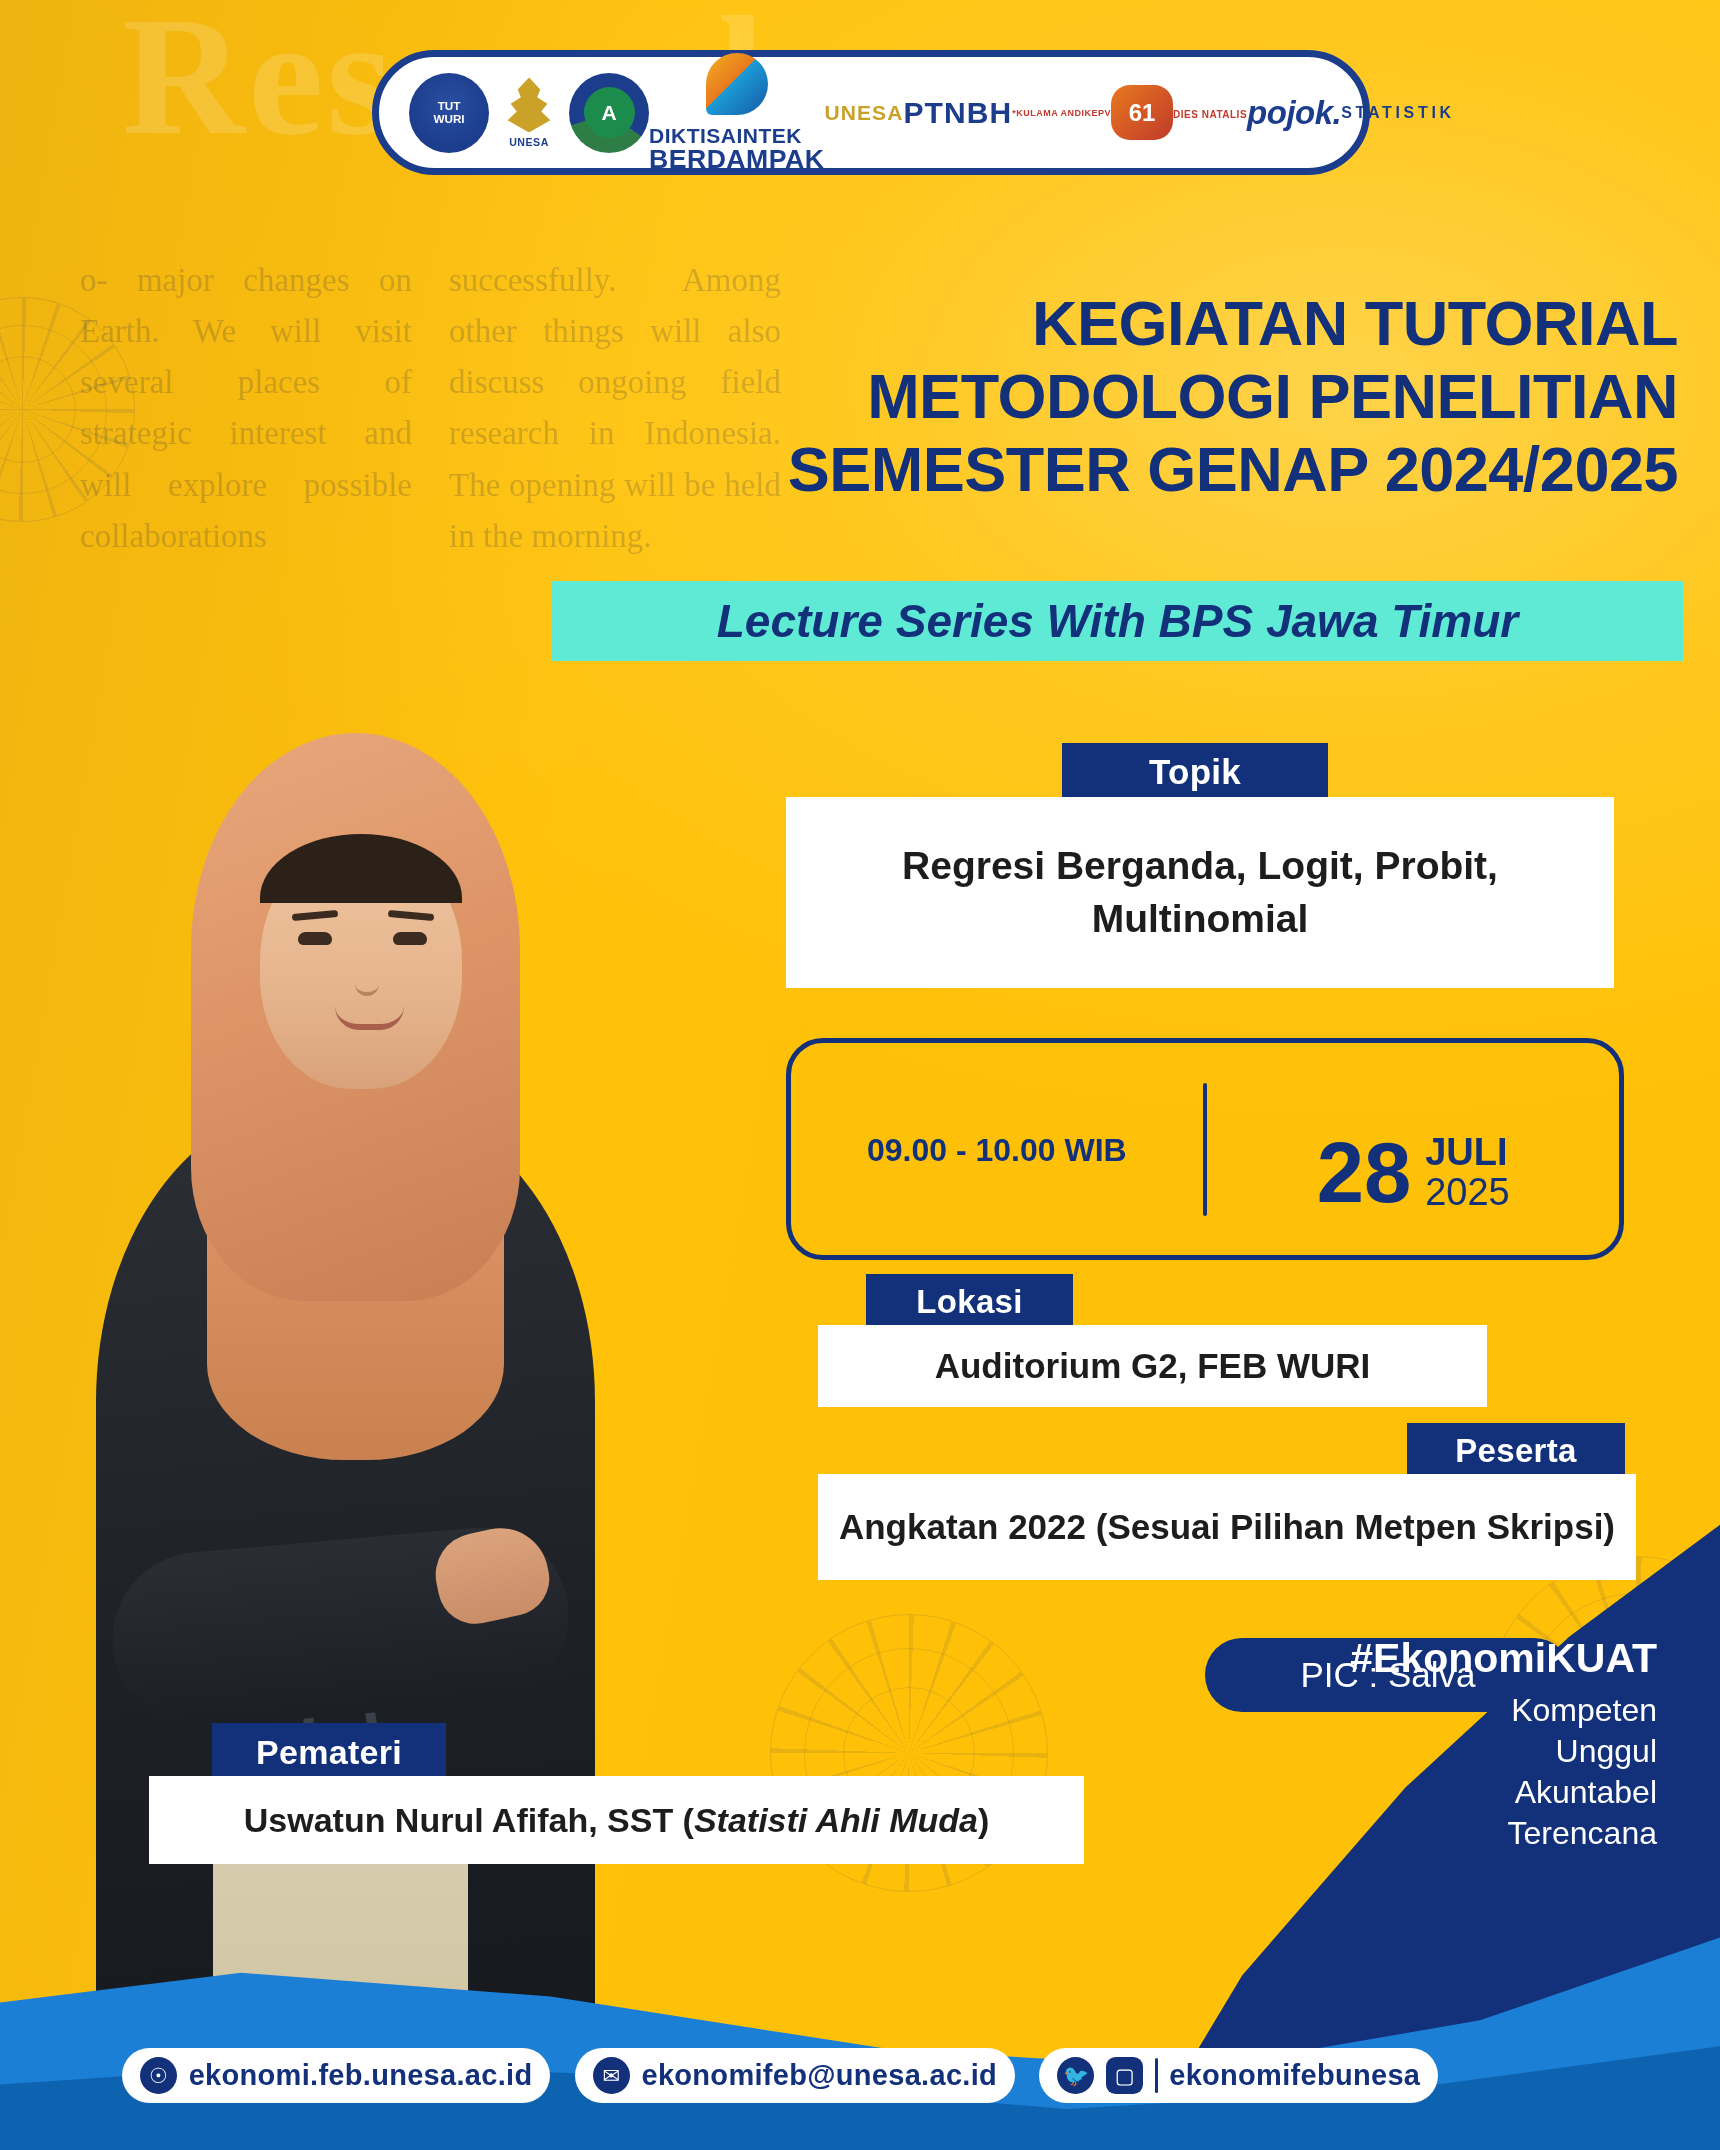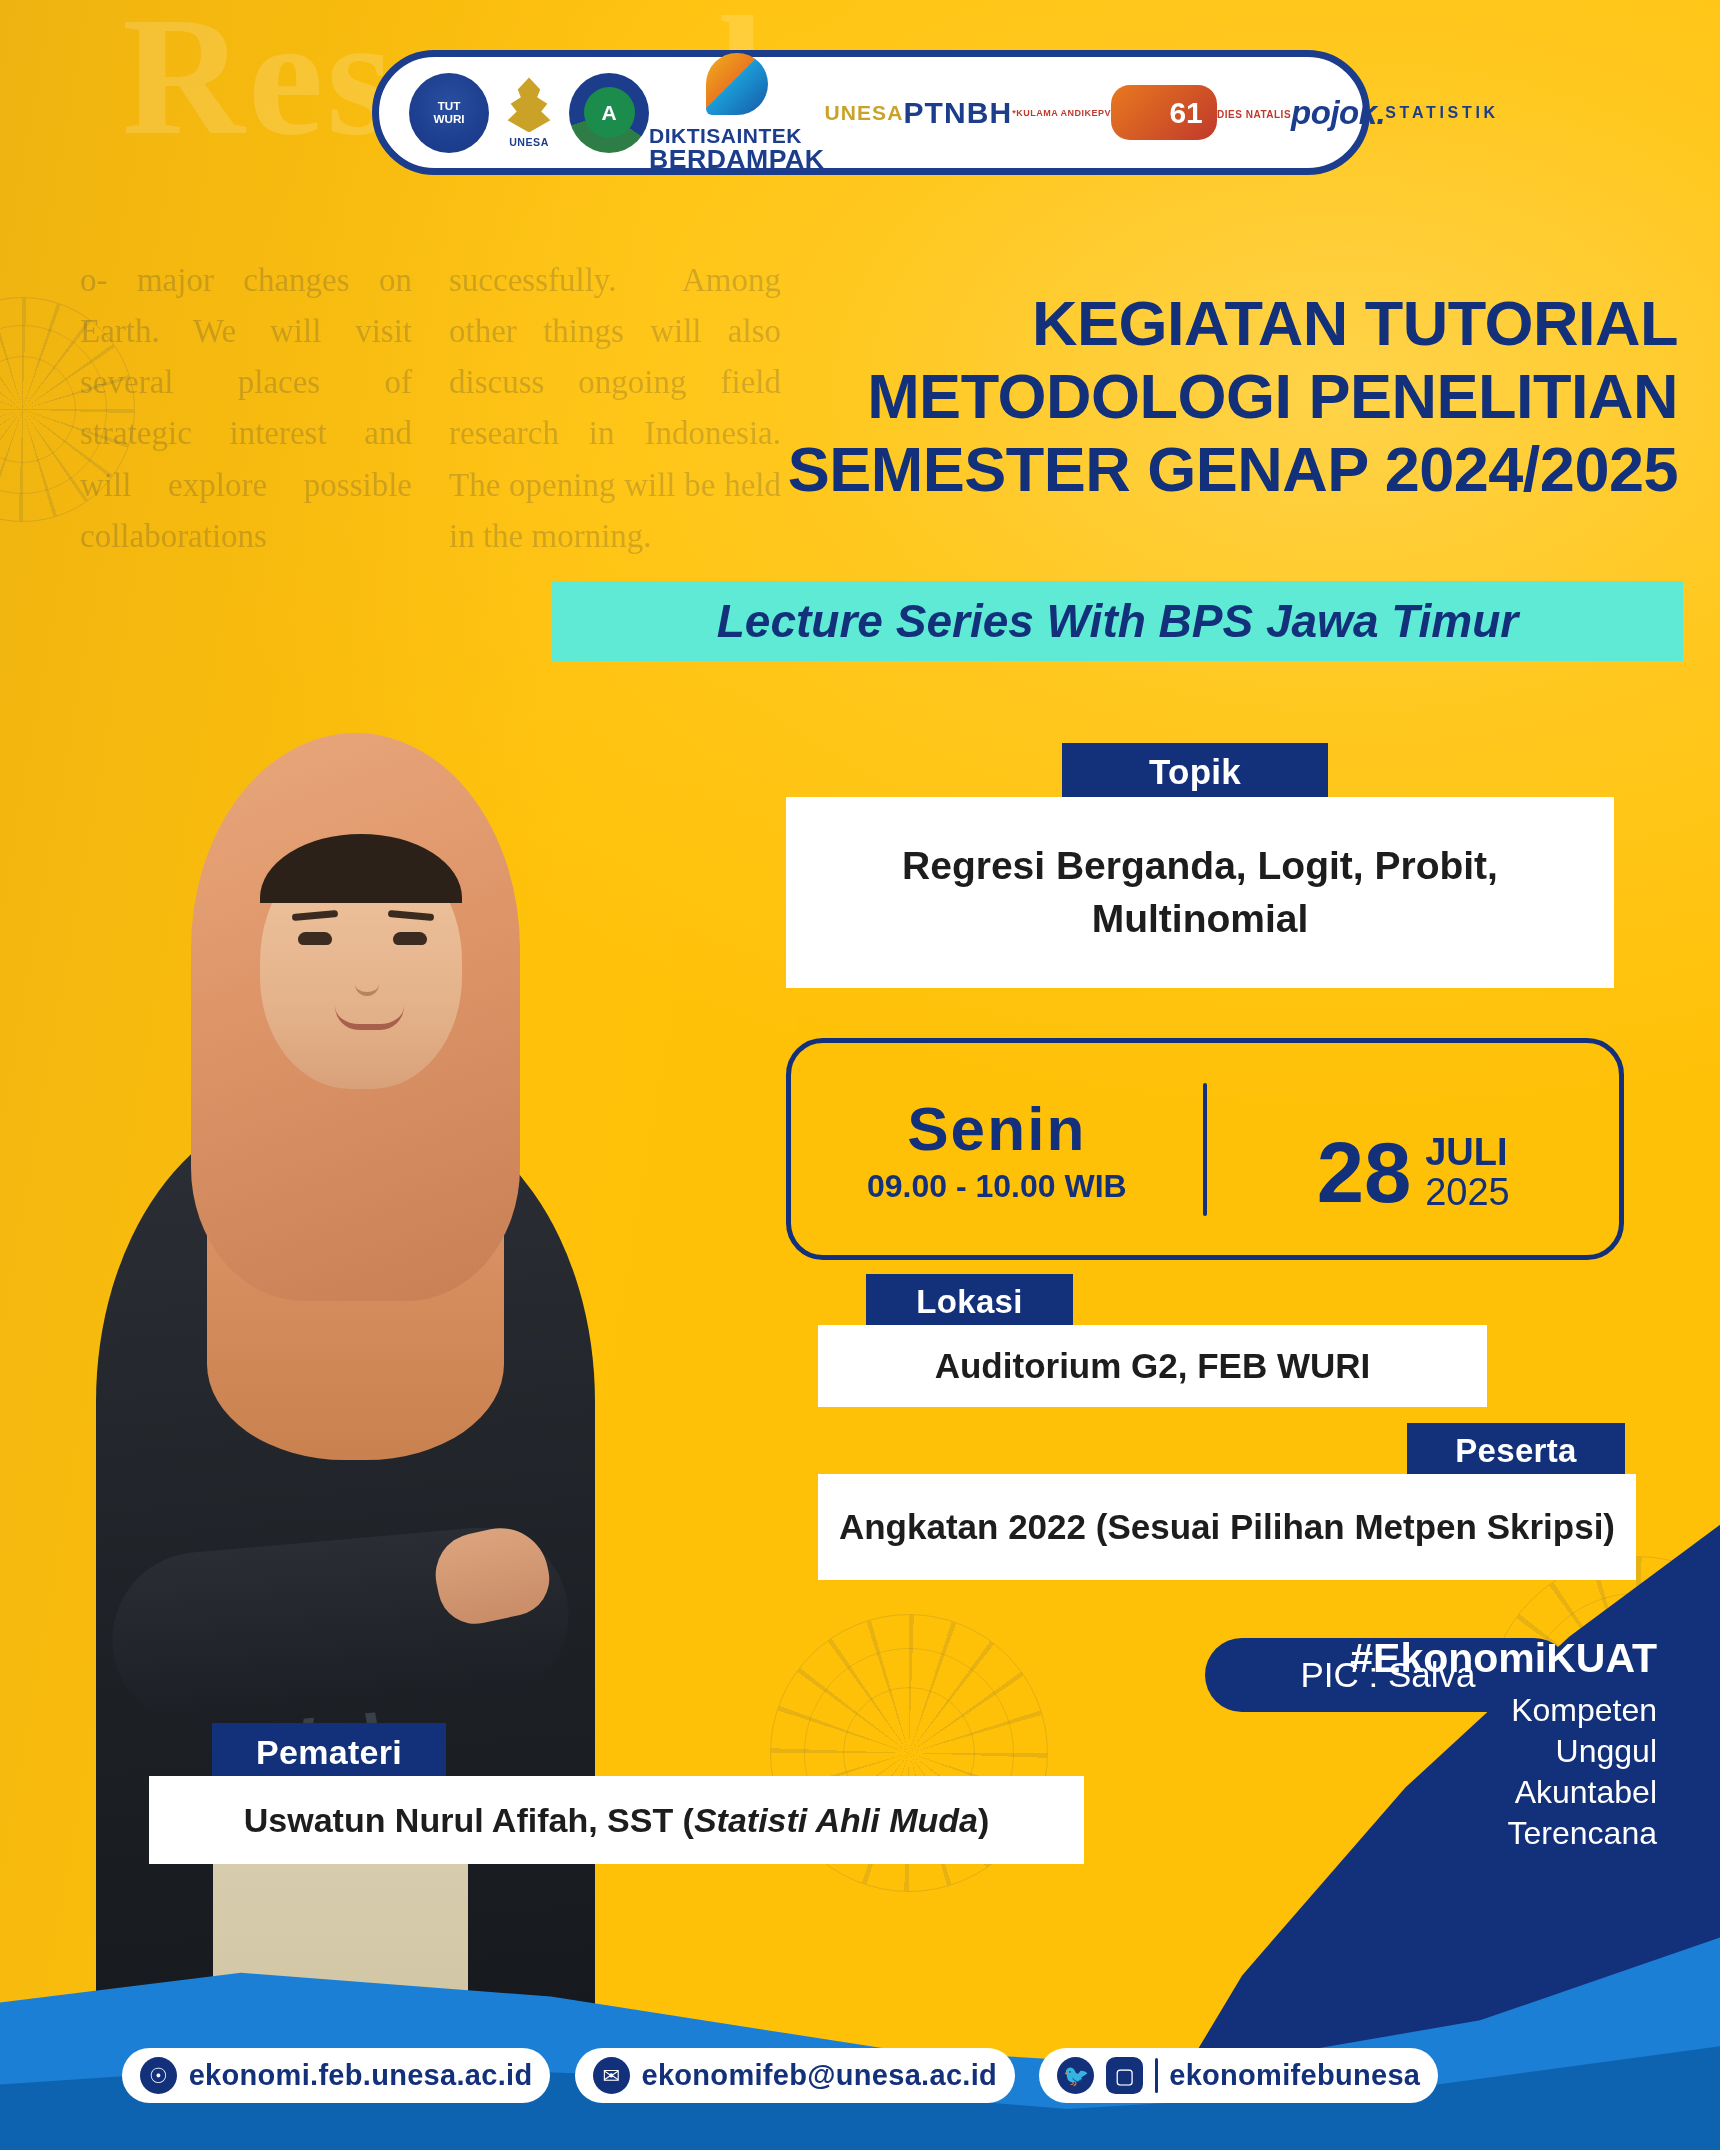--- a/index.html
+++ b/index.html
@@ -294,22 +294,22 @@
   .ptnbh-1 { font-size: 21px; font-weight: bold; color: #C9A227; letter-spacing: 1.1px; }
   .ptnbh-2 { font-size: 30px; font-weight: bold; color: #1C3C8C; letter-spacing: 1.1px; }
   .ptnbh-3 { font-size: 9px; font-weight: bold; color: #C0392B; letter-spacing: 0.5px; margin-top: 2.1px; }
   .logo-dies {
     text-align: center;
   }
   .dies-mark {
     width: 62px; height: 55px;
     background: linear-gradient(135deg, #e8791f 0%, #C0392B 100%);
     border-radius: 19px;
-    color: #fff; font-size: 30px; font-weight: bold;
-    display: flex; align-items: center; justify-content: center; padding-left: 44px;
+    color: #fff; font-size: 24px; font-weight: bold;
+    display: flex; align-items: center; justify-content: center;
   }
   .dies-label { font-size: 10px; font-weight: bold; color: #C0392B; margin-top: 3.2px; letter-spacing: 0.5px; }
   .logo-pojok { text-align: left; line-height: 0.95; }
   .pojok-1 { font-size: 33px; font-weight: bold; color: #1C3C8C; font-style: italic; letter-spacing: -0.5px; }
   .pojok-2 { font-size: 16px; font-weight: bold; color: #1C3C8C; letter-spacing: 3.7px; }
 
   
   .headline {
     position: absolute;
     left: 542px;
@@ -596,21 +596,20 @@
 
   <div class="subtitle-band">
     <span>Lecture Series With BPS Jawa Timur</span>
   </div>
 
   <div class="tag tag-topik">Topik</div>
   <div class="panel panel-topik">Regresi Berganda, Logit, Probit, Multinomial</div>
 
   <div class="date-box">
     <div class="date-left">
-      <div class="date-day">Senin</div>
       <div class="date-time">09.00 - 10.00 WIB</div>
     </div>
     <div class="date-sep"></div>
     <div class="date-right">
       <div class="date-num">28</div>
       <div class="date-my">
         <div class="date-month">JULI</div>
         <div class="date-year">2025</div>
       </div>
     </div>

